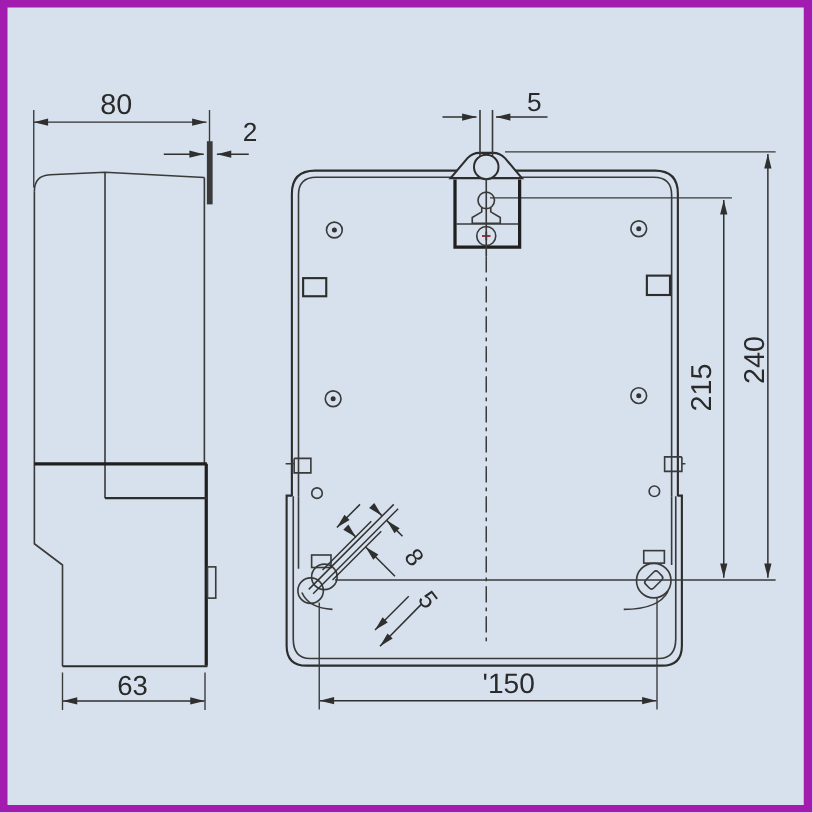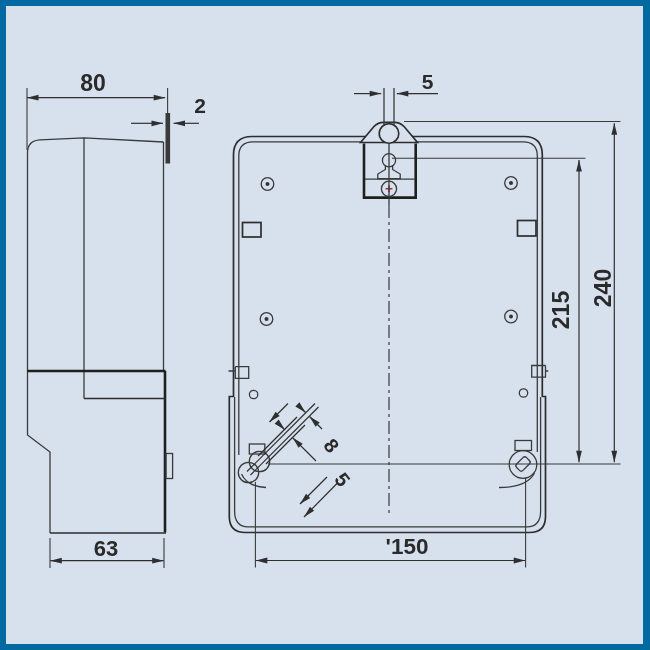--- a/index.html
+++ b/index.html
@@ -1,16 +1,16 @@
 <!DOCTYPE html>
 <html><head>
 <meta charset="utf-8">
 <style>
   html,body{margin:0;padding:0;background:#ffffff;}
-  #canvas{position:relative;width:650px;height:650px;background:#0369a1;overflow:hidden;font-weight:bold;}
+  #canvas{position:relative;width:650px;height:650px;background:#a21caf;overflow:hidden;}
   svg{display:block;}
   .dim-text{font-family:"Liberation Sans","DejaVu Sans",sans-serif;fill:#2a2a2a;}
   .thin{stroke:#3a3a3a;stroke-width:1.3;fill:none;}
   .med{stroke:#2d2d2d;stroke-width:1.7;fill:none;}
   .bold{stroke:#1f1f1f;stroke-width:2.6;fill:none;}
   .xline{stroke:#3a3a3a;stroke-width:1.1;fill:none;}
   .dline{stroke:#2f2f2f;stroke-width:1.2;fill:none;}
   .redln{stroke:#a03434;stroke-width:1.5;fill:none;}
 </style>
 </head>

